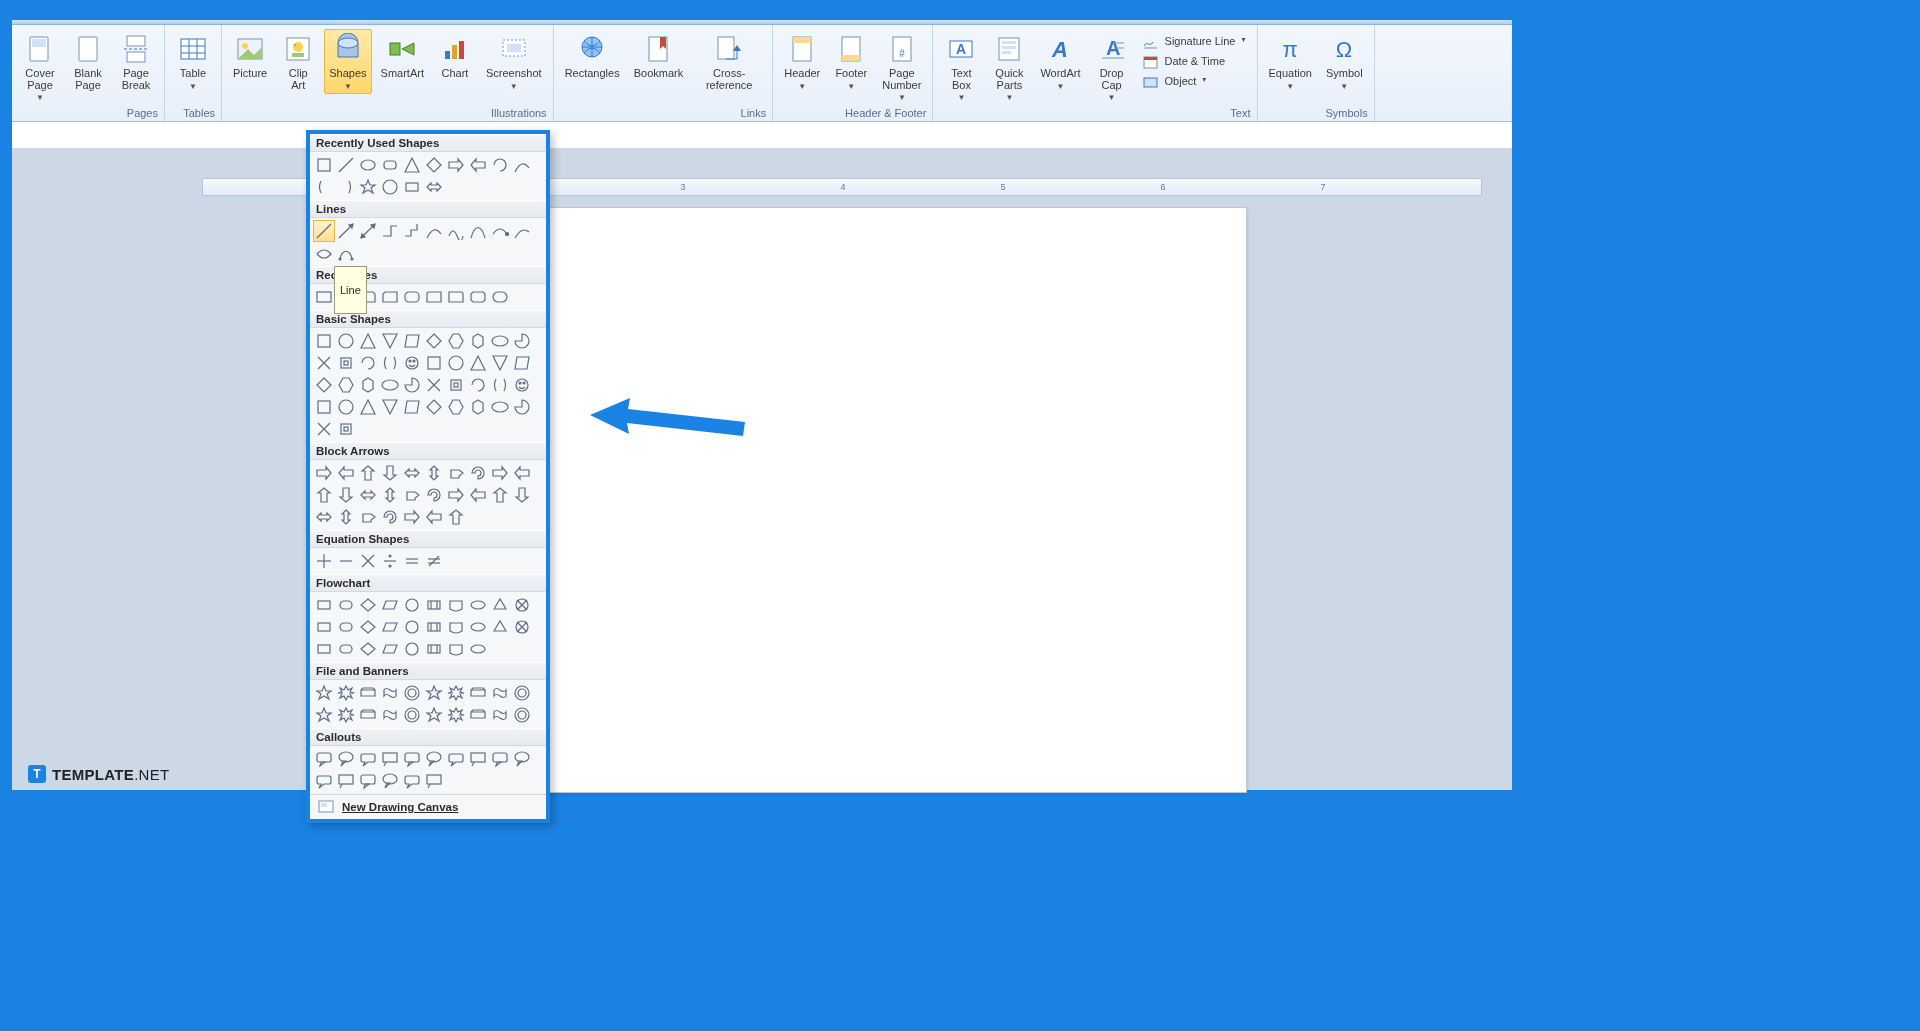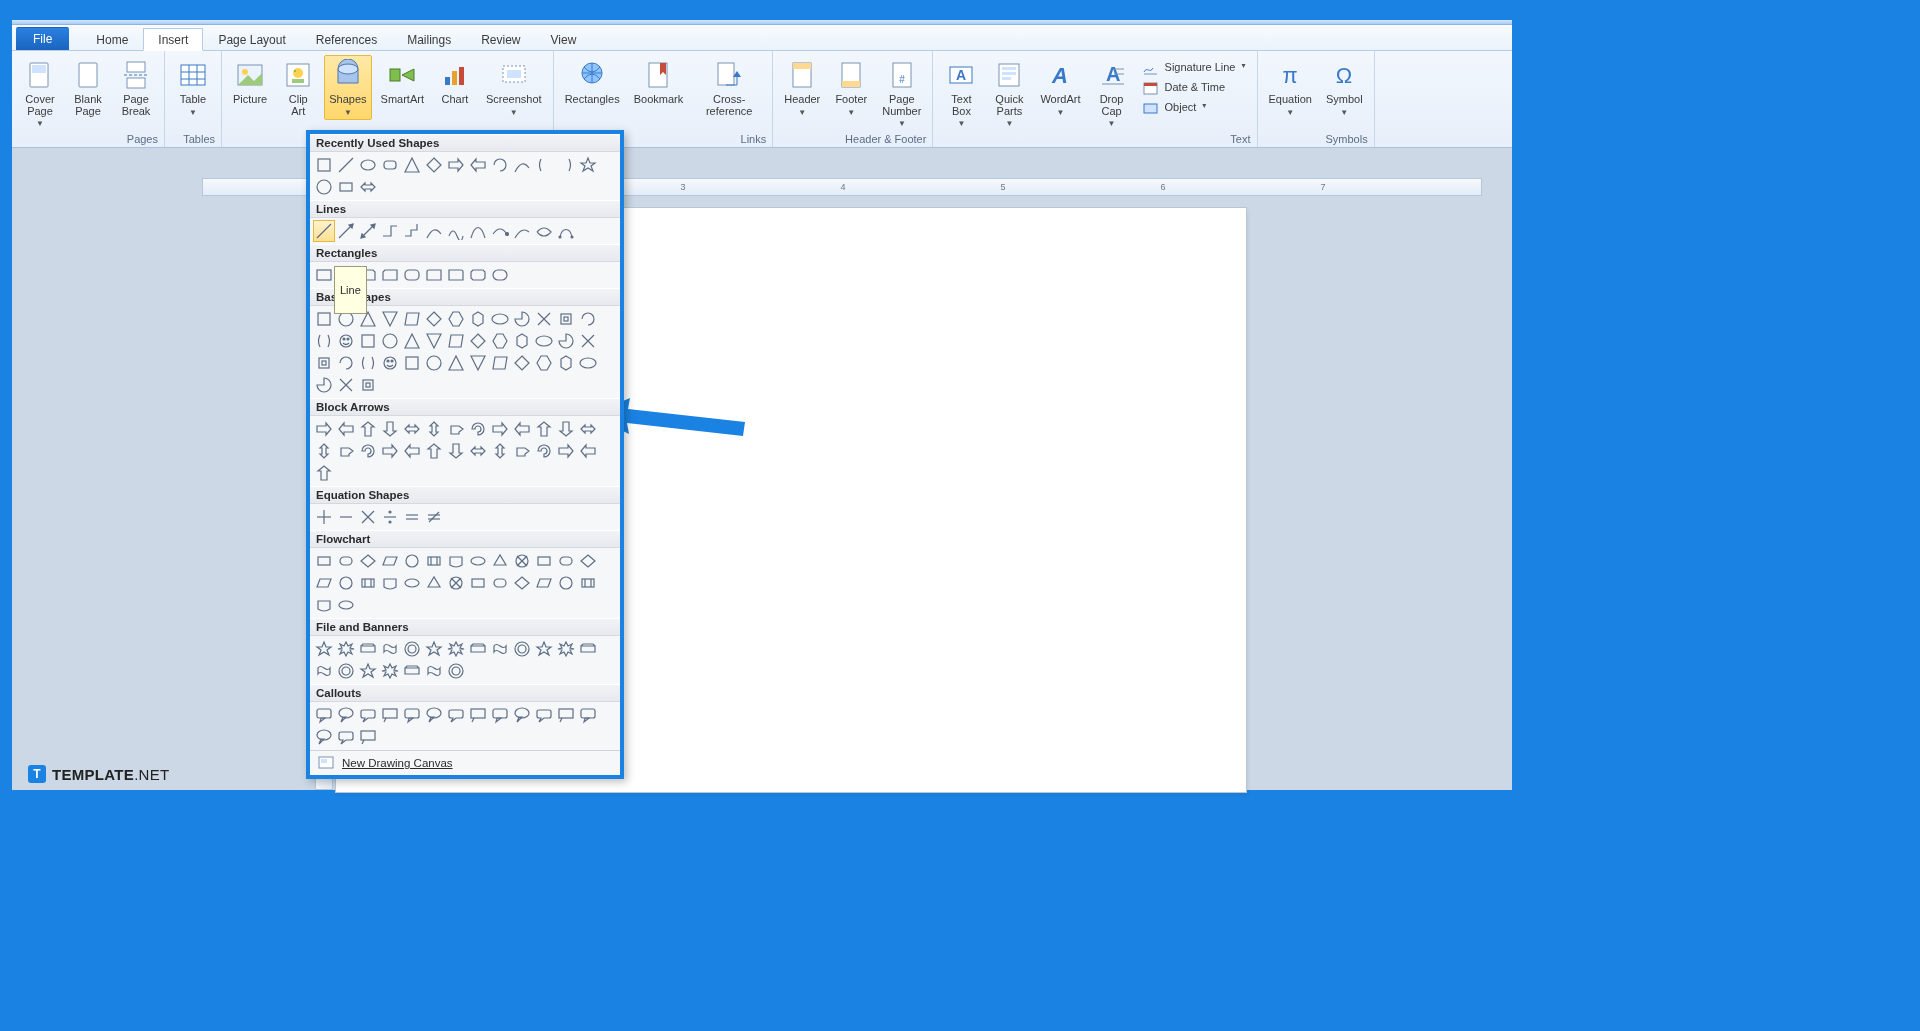--- a/index.html
+++ b/index.html
@@ -33,49 +33,44 @@
 .sico svg{width:16px;height:16px;}
 
 
 .workarea { position:absolute; top:128px; left:0; right:0; bottom:0; background:#ccd8e5; }
 .ruler { position:absolute; top:30px; left:190px; right:30px; height:18px; background:linear-gradient(#f6f9fd,#e3ecf7); border:1px solid #b4c7dd; font-size:9px; color:#6b7890;}
 .ruler .num { position:absolute; top:3px; transform:translateX(-50%);}
 .page { position:absolute; top:60px; left:324px; width:910px; bottom:-2px; background:#fff; box-shadow:0 0 0 1px #b9c7d5, 2px 2px 4px rgba(0,0,0,.08);}
 .leftruler { position:absolute; top:60px; left:303px; width:18px; bottom:0; background:linear-gradient(90deg,#f6f9fd,#e3ecf7); border:1px solid #b4c7dd;}
 
 
-.shapes-pop { position:absolute; top:130px; left:306px; width:318px; background:#f6f7f8; border:4px solid #1a82e2; font-size:11.5px; color:#2b2b2b; box-shadow:3px 3px 8px rgba(0,0,0,.25); z-index:5;}
+.shapes-pop { position:absolute; top:130px; left:306px; width:244px; background:#f6f7f8; border:4px solid #1a82e2; font-size:11.5px; color:#2b2b2b; box-shadow:3px 3px 8px rgba(0,0,0,.25); z-index:5;}
 .sp-head { background:linear-gradient(#f1f3f6,#e6e9ee); font-weight:bold; padding:2px 6px; border-top:1px solid #fff; border-bottom:1px solid #d5d9df;}
 .sp-grid { display:flex; flex-wrap:wrap; gap:0; padding:2px 3px;}
 .sp-item { width:22px; height:22px; border:1px solid transparent; display:flex; align-items:center; justify-content:center;}
 .sp-item.sel { background:linear-gradient(#fff2cf,#ffe08f); border-color:#e7b93f;}
 .sp-item svg { width:18px; height:18px; stroke:#5d6e86; stroke-width:1.2; fill:none;}
 .tooltip { position:absolute; background:#ffffe1; border:1px solid #9b9b7a; padding:17px 5px; font-size:11px; z-index:6;}
 .sp-foot { display:flex; align-items:center; gap:8px; padding:4px 8px; border-top:1px solid #d0d3d8;}
-.sp-foot .u { text-decoration:underline; }
+.sp-foot .u { text-decoration:underline;font-weight:bold; }
 
 
 .annot { position:absolute; z-index:4; }
 
 
 .watermark { position:absolute; left:28px; bottom:248px; display:flex; align-items:center; gap:6px; color:#222; font-weight:600; font-size:15px; letter-spacing:.3px;}
 .watermark .box { width:18px; height:18px; background:#1a82e2; border-radius:3px; display:flex; align-items:center; justify-content:center; color:#fff; font-size:12px; font-weight:bold;}
 .watermark .net { font-weight:400;}
 </style>
 </head>
 <body>
 
 <div class="app-frame">
   <div class="titlebar"></div>
 
-  <div class="tabs">
-    <div class="tab file">File</div>
-
-    <div id="tabs-host" style="display: contents;"><div class="tab">Home</div><div class="tab active">Insert</div><div class="tab">Page Layout</div><div class="tab">References</div><div class="tab">Mailings</div><div class="tab">Review</div><div class="tab">View</div></div>
-  </div>
 
   <div class="ribbon" id="ribbon-host">
       <div class="group">
         <div class="group-body">
           <div class="rbtn">
             <span class="rico">
               <svg viewBox="0 0 32 32">
                 <rect x="6" y="4" width="18" height="24" rx="1" fill="#fff" stroke="#7a93b3"></rect>
                 <rect x="8" y="6" width="14" height="8" fill="#cfe2ff"></rect>
               </svg>

